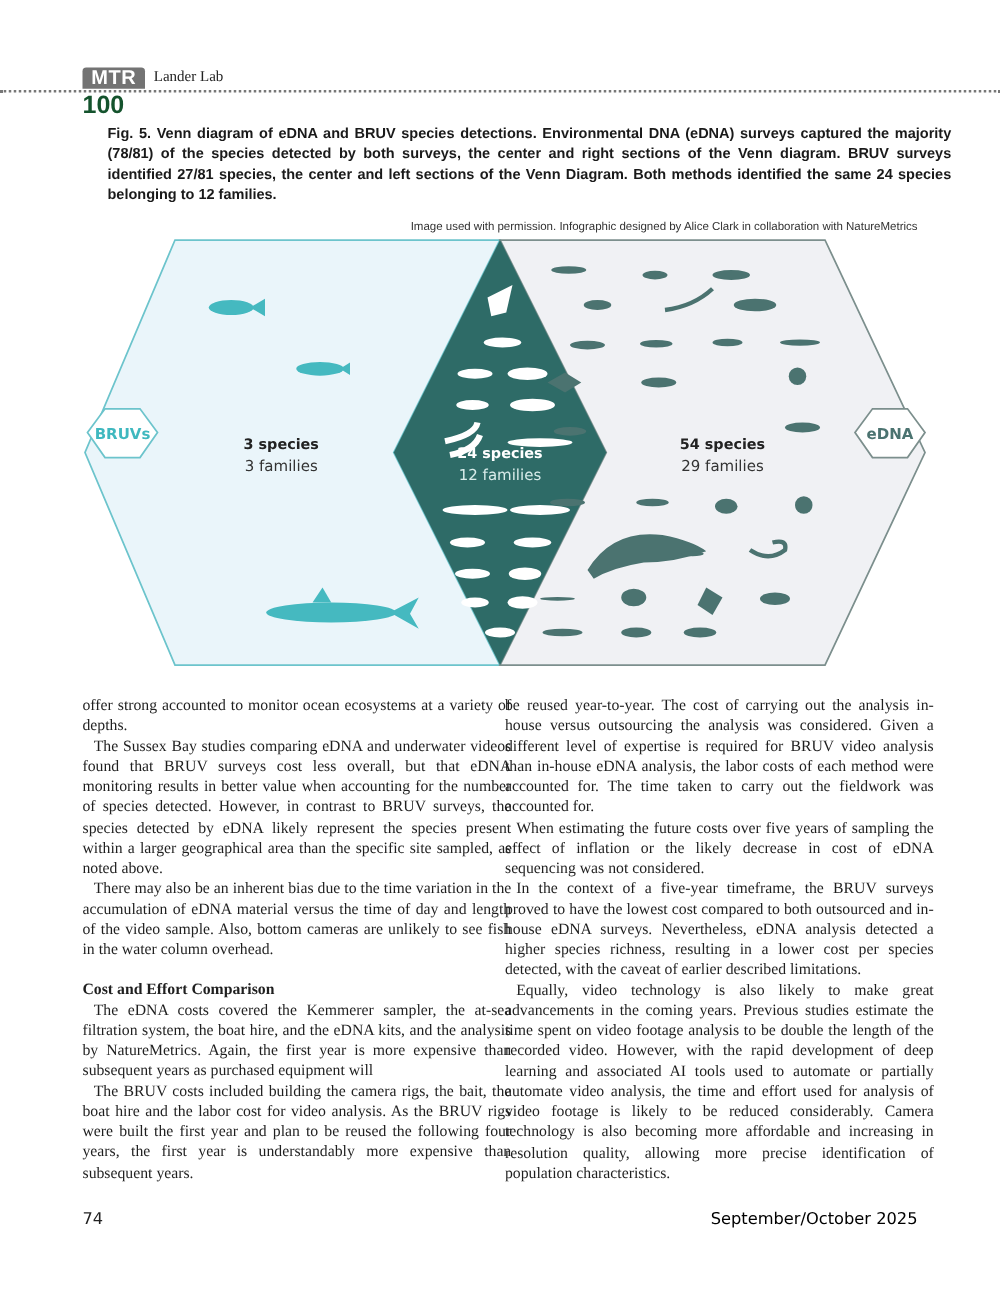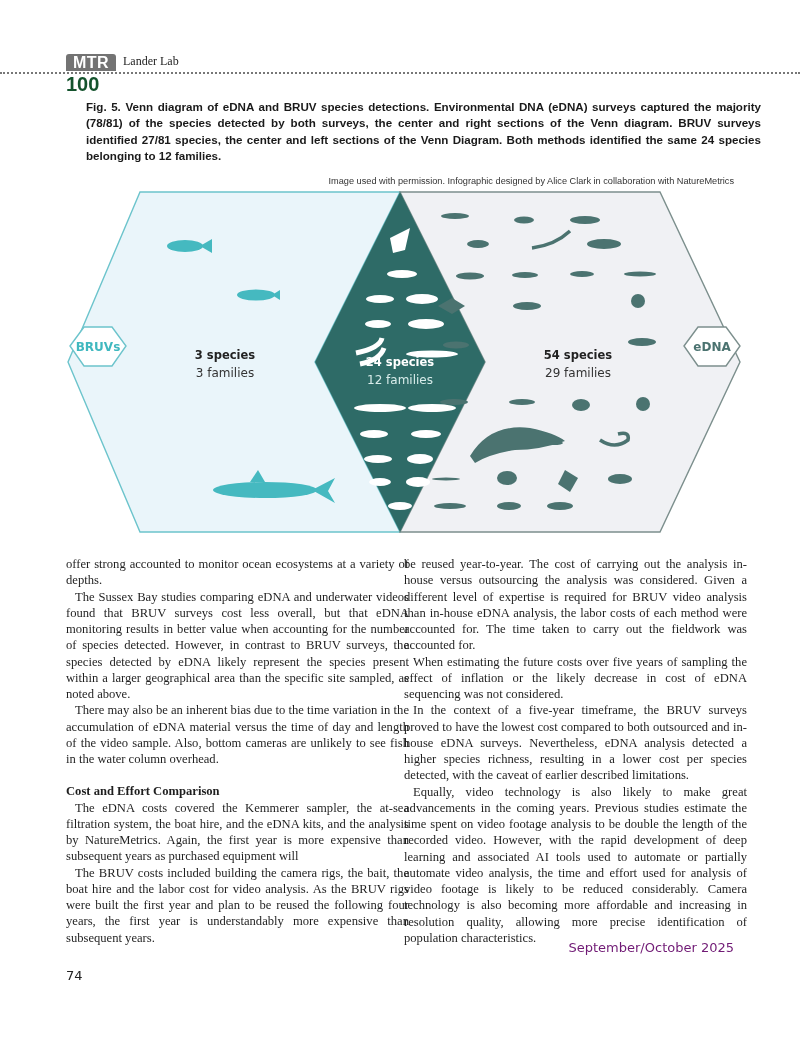--- a/index.html
+++ b/index.html
@@ -16,21 +16,21 @@
   .diagram { position:absolute; left:60px; top:188px; width:690px; height:350px; }
 
   .body-col { position:absolute; top:556px; width:343px; font-size:12.6px; line-height:16.25px; text-align:justify; color:#1f1f1f; }
   .body-col p { margin:0; }
   .body-col p.ind { text-indent:9px; }
   .col-left { left:66px; }
   .col-right { left:404px; }
   .subhead { font-weight:bold; margin-top:16px !important; }
 
   .footer-page { position:absolute; left:66px; top:968px; font-family:"DejaVu Sans", sans-serif; font-size:13px; color:#222; }
-  .footer-issue { position:absolute; right:66px; top:940px; font-family:"DejaVu Sans", sans-serif; font-size:13px; color:#701a75;margin-left:42px; }
+  .footer-issue { position:absolute; right:66px; top:968px; font-family:"DejaVu Sans", sans-serif; font-size:13px; color:#000000;margin-left:42px; }
 </style>
 </head>
 <body>
 
 <div class="header-logo">MTR</div>
 <div class="header-section">Lander Lab</div>
 <div class="header-rule"></div>
 <div class="header-num">100</div>
 
 <div class="caption">Fig. 5. Venn diagram of eDNA and BRUV species detections. Environmental DNA (eDNA) surveys captured the majority (78/81) of the species detected by both surveys, the center and right sections of the Venn diagram. BRUV surveys identified 27/81 species, the center and left sections of the Venn Diagram. Both methods identified the same 24 species belonging to 12 families.</div>

